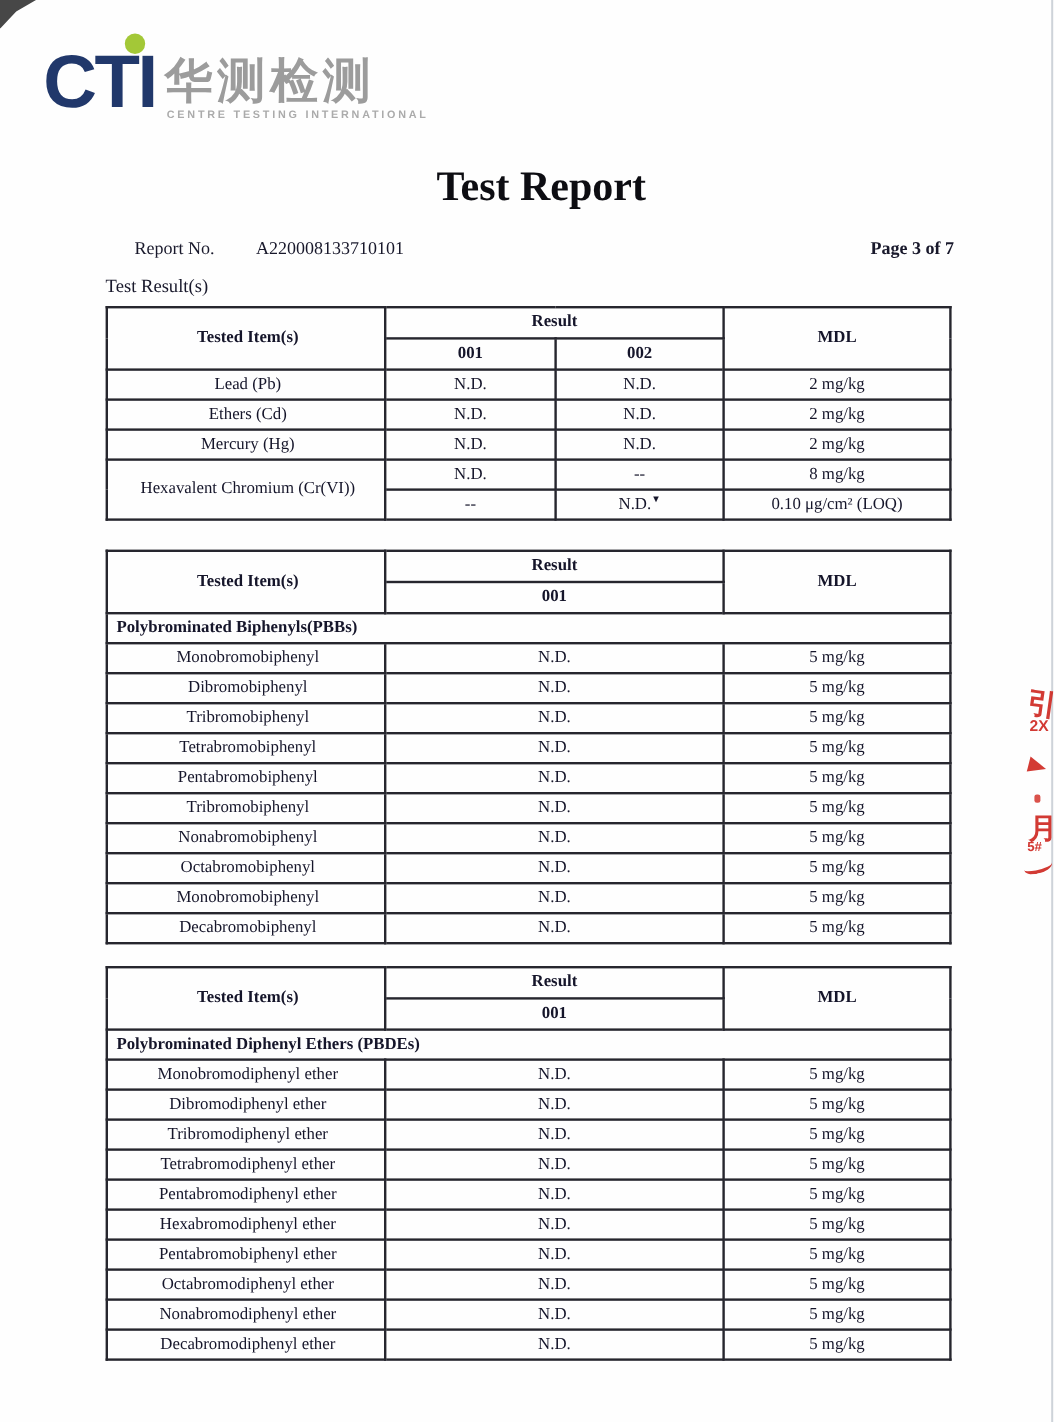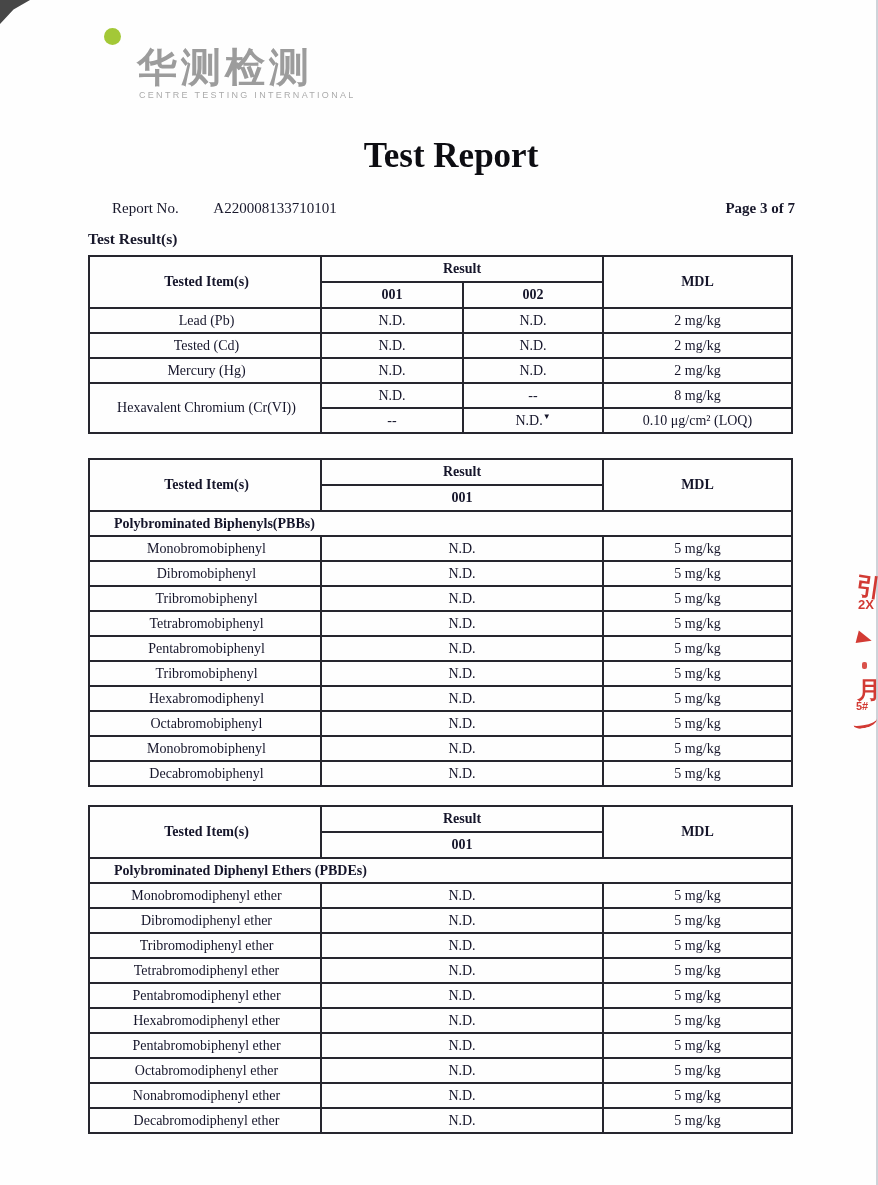--- a/index.html
+++ b/index.html
@@ -9,38 +9,38 @@
   }
   
   .corner-artifact{position:absolute;left:0;top:0;width:30px;height:24px;background:#474747;
     clip-path:polygon(0 0,100% 0,45% 40%,0 100%);filter:blur(.6px);}
   .edge-line{position:absolute;right:0;top:0;width:2px;height:100%;background:#ced3d9;}
   
   .logo{position:absolute;left:36px;top:24px;width:300px;height:80px;}
   .logo-cti{position:absolute;left:0;top:14px;font-family:"Liberation Sans",sans-serif;
     font-weight:bold;font-size:62px;line-height:62px;letter-spacing:-2px;color:#21386b;}
   .logo-dot{position:absolute;left:68px;top:4px;width:17px;height:17px;border-radius:50%;background:#a3c837;}
-  .logo-cn{position:absolute;left:101px;top:24px;font-family:Liberation Serif, serif;
+  .logo-cn{position:absolute;left:101px;top:24px;font-family:Liberation Sans, sans-serif;
     font-weight:bold;font-size:40px;line-height:40px;letter-spacing:4px;color:#9c9c9c;}
   .logo-sub{position:absolute;left:103px;top:66px;font-family:"Liberation Sans",sans-serif;
-    font-weight:normal;font-size:9px;letter-spacing:2.3px;color:#ababab;white-space:nowrap;}
+    font-weight:bold;font-size:9px;letter-spacing:2.3px;color:#ababab;white-space:nowrap;}
   
   .title{position:absolute;left:0;top:136px;width:100%;text-align:center;
     font-size:35px;font-weight:bold;color:#0d0d12;margin-left:12px;}
   .report-line{position:absolute;left:88px;top:200px;font-size:15px;margin-left:24px;}
   .report-line .lbl{display:inline-block;}
   .page-label{position:absolute;left:690px;top:200px;width:105px;text-align:right;font-size:15px;font-weight:bold;}
-  .section-label{position:absolute;left:88px;top:230px;font-size:15.5px;font-weight:bold;}
+  .section-label{position:absolute;left:88px;top:230px;font-size:15.5px;font-weight:normal;}
   
   .tbl{position:absolute;left:88px;border-collapse:collapse;table-layout:fixed;
     font-size:14px;color:#15152a;}
   .tbl td{border:2px solid #26262e;padding:0 4px;height:23px;text-align:center;overflow:hidden;}
   .tbl td.item{text-align:center;padding-left:7px;}
   .tbl tr.hrow td{font-weight:bold;height:24px;}
-  .tbl td.sect{text-align:left;font-weight:bold;padding-left:24px;}
+  .tbl td.sect{text-align:left;font-weight:bold;padding-left:7px;}
   .t1{top:255px;width:703px;}
   .t2{top:458px;width:703px;}
   .t3{top:805px;width:703px;}
   .sup{font-size:8px;vertical-align:super;line-height:0;}
   
   .stamp{position:absolute;color:#cf2a23;font-family:"Liberation Sans",sans-serif;opacity:.92;}
   .stamp-char1{left:856px;top:570px;font-size:25px;font-weight:bold;transform:rotate(8deg);}
   .stamp-char2{left:858px;top:597px;font-size:13px;font-weight:bold;}
   .stamp-tri{left:857px;top:632px;width:0;height:0;border-top:7px solid transparent;
     border-bottom:6px solid transparent;border-left:15px solid #cf2a23;transform:rotate(14deg);}
@@ -52,20 +52,21 @@
 </style>
 </head>
 <body>
 
 <div class="page">
 
   <div class="corner-artifact"></div>
   <div class="edge-line"></div>
 
   <div class="logo">
+    <div class="logo-cti">CTI</div>
     <div class="logo-dot"></div>
     <div class="logo-cn">华测检测</div>
     <div class="logo-sub">CENTRE TESTING INTERNATIONAL</div>
   </div>
 
   <div class="title">Test Report</div>
   <div class="report-line">
     <span class="lbl">Report No.</span>
     <span style="display:inline-block;width:28px;"></span>
     <span>A220008133710101</span>
@@ -90,21 +91,21 @@
       <td>001</td>
       <td>002</td>
     </tr>
     <tr>
       <td class="item">Lead (Pb)</td>
       <td>N.D.</td>
       <td>N.D.</td>
       <td>2 mg/kg</td>
     </tr>
     <tr>
-      <td class="item">Tested (Cd)</td>
+      <td class="item">Ethers (Cd)</td>
       <td>N.D.</td>
       <td>N.D.</td>
       <td>2 mg/kg</td>
     </tr>
     <tr>
       <td class="item">Mercury (Hg)</td>
       <td>N.D.</td>
       <td>N.D.</td>
       <td>2 mg/kg</td>
     </tr>
@@ -164,21 +165,21 @@
           <td class="item">Pentabromobiphenyl</td>
           <td>N.D.</td>
           <td>5 mg/kg</td>
         </tr>
     <tr>
           <td class="item">Tribromobiphenyl</td>
           <td>N.D.</td>
           <td>5 mg/kg</td>
         </tr>
     <tr>
-          <td class="item">Hexabromodiphenyl</td>
+          <td class="item">Nonabromobiphenyl</td>
           <td>N.D.</td>
           <td>5 mg/kg</td>
         </tr>
     <tr>
           <td class="item">Octabromobiphenyl</td>
           <td>N.D.</td>
           <td>5 mg/kg</td>
         </tr>
     <tr>
           <td class="item">Monobromobiphenyl</td>

